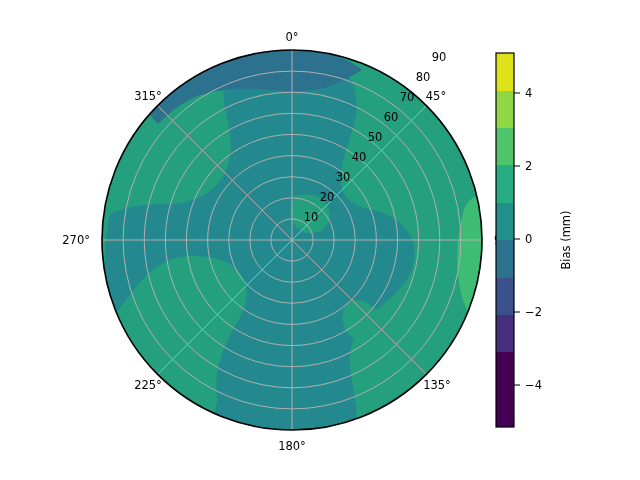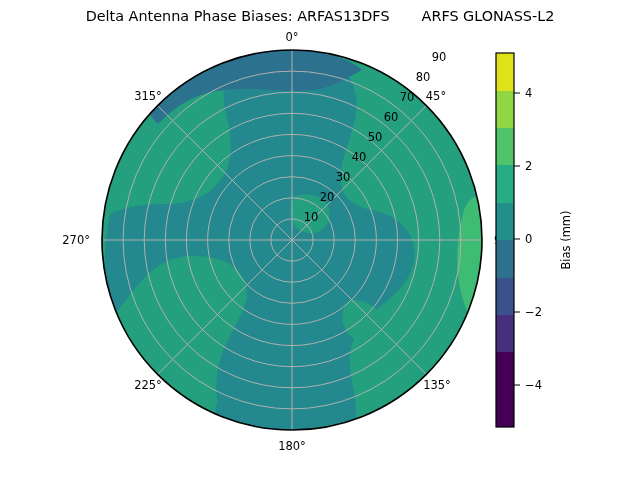--- a/index.html
+++ b/index.html
@@ -54,21 +54,20 @@
     font-family: "DejaVu Sans", sans-serif;
     font-size: 11.5px;
     fill: #000000;
   }
 </style>
 </head>
 <body>
 
 <div id="figure">
 
-  <div class="fig-title">Delta Antenna Phase Biases: ARFAS13DFS       ARFS GLONASS-L2</div>
 
   <svg id="polar-svg" width="640" height="480" viewBox="0 0 640 480">
 
     <defs>
       <clipPath id="polarClip">
         <circle cx="292" cy="240" r="190"></circle>
       </clipPath>
       <clipPath id="cbarClip">
         <rect x="496" y="53" width="18" height="374"></rect>
       </clipPath>

